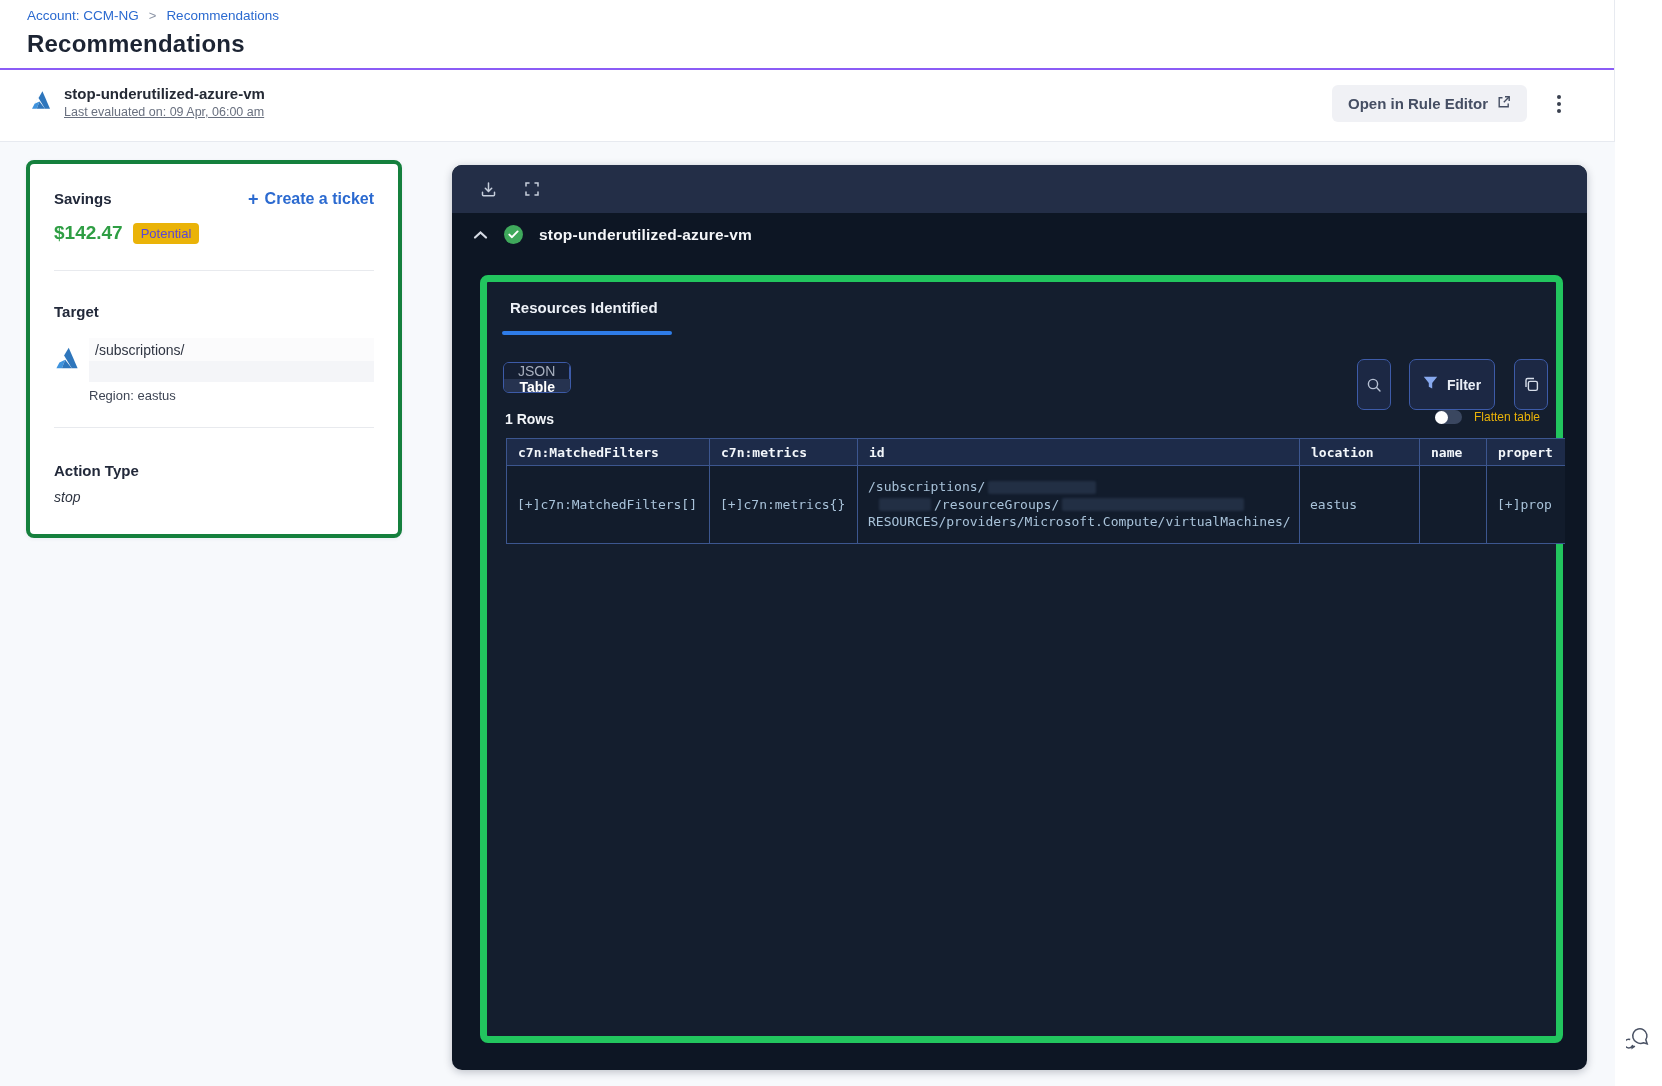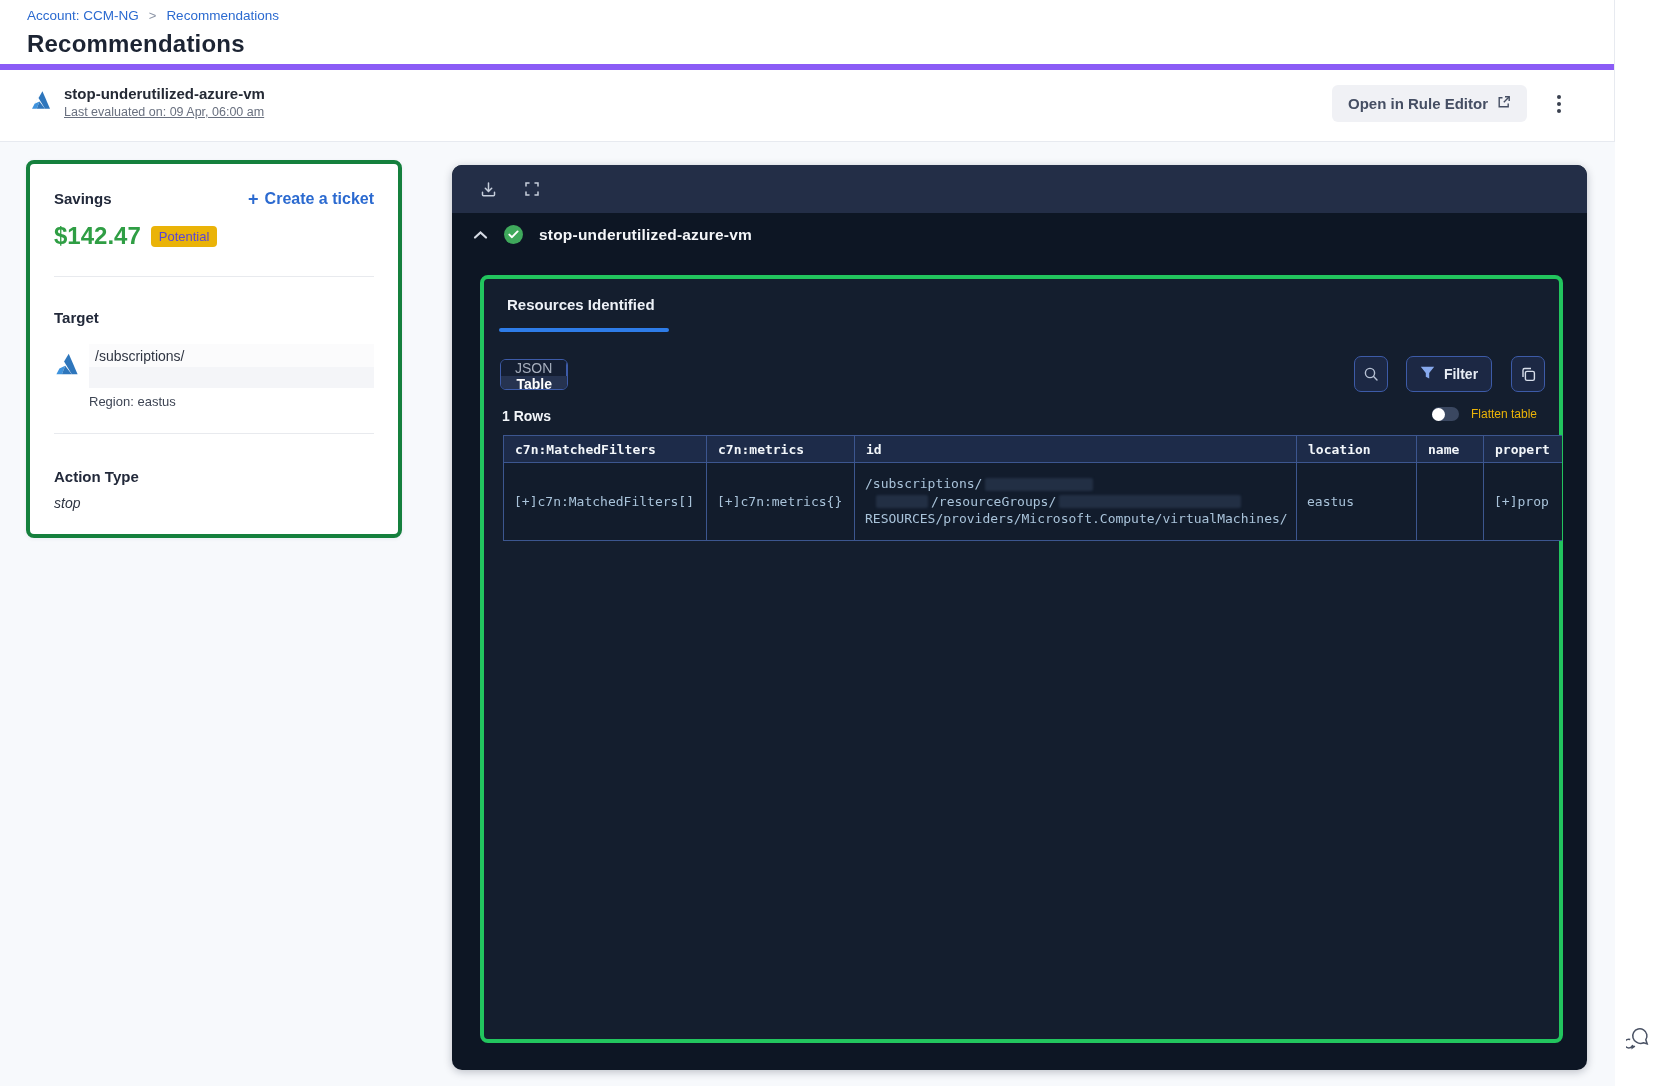--- a/index.html
+++ b/index.html
@@ -4,21 +4,21 @@
 <style>
   * { margin:0; padding:0; box-sizing:border-box; }
   html,body { background:#ffffff; }
   body { font-family:"Liberation Sans", sans-serif; }
   .screen { position:relative; width:1662px; height:1086px; background:#ffffff; overflow:hidden; }
 
   
   .content-col { position:absolute; left:0; top:0; width:1615px; height:1086px; border-right:1px solid #E7EAF0; background:#ffffff; }
 
   
-  .topbar { position:absolute; left:0; top:0; width:100%; height:70px; background:#ffffff; border-bottom:6px solid #8b5cf6; }
+  .topbar { position:absolute; left:0; top:0; width:100%; height:70px; background:#ffffff; border-bottom:2px solid #8b5cf6; }
   .breadcrumb { position:absolute; left:27px; top:8px; font-size:13.5px; display:flex; gap:10px; align-items:center; }
   .crumb { color:#2B6AD0; cursor:pointer; text-decoration:none; }
   .crumb-sep { color:#8A93A5; font-size:13px; }
   .page-title { position:absolute; left:27px; top:30px; font-size:24px; font-weight:700; color:#1C2433; letter-spacing:0.2px; }
 
   
   .rule-header { position:absolute; left:0; top:70px; width:100%; height:72px; background:#ffffff; border-bottom:1px solid #E7EAF0; }
   .rule-id { position:absolute; left:30px; top:15px; display:flex; gap:12px; align-items:center; }
   .rule-id-texts .rh-title { font-size:15px; font-weight:700; color:#252A35; }
   .rule-id-texts .rh-sub { font-size:12.5px; color:#69707F; margin-top:3px;text-decoration:underline; }
@@ -30,51 +30,51 @@
   
   .main { position:absolute; left:0; top:142px; width:1615px; height:944px; background:#F7F9FC; }
 
   
   .side-card { position:absolute; left:26px; top:18px; width:376px; height:378px; background:#ffffff; border:4px solid #15803d; border-radius:8px; box-shadow:0 1px 4px rgba(20,30,60,0.06); padding:26px 24px; }
   .sc-row1 { display:flex; justify-content:space-between; align-items:flex-start; }
   .sc-label { font-size:15px; font-weight:700; color:#22293A; }
   .create-ticket { display:flex; align-items:center; gap:6px; color:#2B6AD0; font-size:16px; font-weight:700; cursor:pointer; }
   .plus-glyph { font-size:18px; font-weight:700; line-height:14px; }
   .sc-amount-row { display:flex; align-items:center; gap:10px; margin-top:14px; }
-  .amount { font-size:24px; font-weight:700; color:#2F9E44; }
+  .amount { font-size:19px; font-weight:700; color:#2F9E44; }
   .badge { background:#eab308; color:#5B46D4; font-size:13px; padding:3px 8px; border-radius:4px; }
   .sc-divider { height:1px; background:#E8EAEE; margin:26px 0 0 0; }
   .target-label { margin-top:32px; font-size:15px; font-weight:700; color:#22293A; }
   .target-row { display:flex; align-items:center; gap:9px; margin-top:18px; }
   .target-bars { flex:1; }
   .tb1 { background:#FBFBFC; height:23px; font-size:14px; color:#2F3542; display:flex; align-items:center; padding-left:6px; }
   .tb2 { background:#F4F5F8; height:21px; }
   .region { margin-left:35px; margin-top:6px; font-size:13px; color:#3E4554; }
   .action-label { margin-top:34px; font-size:15px; font-weight:700; color:#22293A; }
   .action-value { margin-top:10px; font-size:14px; color:#2F3542;font-style:italic; }
 
   
   .panel { position:absolute; left:452px; top:23px; width:1135px; height:905px; background:#0D1624; border-radius:10px; box-shadow:0 2px 8px rgba(10,20,40,0.25); }
   .panel-toolbar { height:48px; background:#232E47; border-radius:10px 10px 0 0; display:flex; align-items:center; gap:24px; padding:0 26px; }
   .tb-icon { width:20px; height:20px; display:flex; align-items:center; justify-content:center; cursor:pointer; }
   .panel-rule-row { position:absolute; left:21px; top:60px; display:flex; align-items:center; gap:16px; }
   .collapse-chevron { cursor:pointer; display:flex; }
   .check-circle { width:19px; height:19px; border-radius:50%; background:#3FA95C; display:flex; align-items:center; justify-content:center; }
   .panel-rule-title { font-size:15.5px; font-weight:700; color:#F4F6F9; letter-spacing:0.2px; }
 
-  .inner-card { position:absolute; left:28px; top:110px; width:1083px; height:768px; background:#141E2E; border:4px solid #22c55e; border-radius:8px; }
+  .inner-card { position:absolute; left:28px; top:110px; width:1083px; height:768px; background:#141E2E; border:7px solid #22c55e; border-radius:8px; }
   .ri-tab { position:absolute; left:15px; top:17px; padding:0 8px; font-size:15px; font-weight:700; color:#EDF1F7; cursor:pointer; }
   .ri-underline { position:absolute; left:15px; top:49px; width:170px; height:4px; border-radius:2px; background:#2E7CE8; }
 
   .seg-control { position:absolute; left:16px; top:80px; display:flex; border:1px solid #3D5BA8; border-radius:6px; overflow:hidden; height:31px;flex-direction:column; }
   .seg { display:flex; align-items:center; justify-content:center; padding:0 14px; font-size:14px; cursor:pointer; }
   .seg-json { background:#151F33; color:#A7AFBE; border-right:1px solid #3D5BA8; }
   .seg-table { background:#263350; color:#ffffff; font-weight:700; }
 
-  .icon-btn { position:absolute; top:77px; height:36px; background:#1C2844; border:1px solid #3D5BA8; border-radius:7px; display:flex; align-items:center; justify-content:center; cursor:pointer; }
+  .icon-btn { position:absolute; top:77px; height:51px; background:#1C2844; border:1px solid #3D5BA8; border-radius:7px; display:flex; align-items:center; justify-content:center; cursor:pointer; }
   .search-btn { left:870px; width:34px; }
   .filter-btn { left:922px; width:86px; gap:9px; font-size:14px; font-weight:700; color:#E8EDF5; }
   .copy-btn { left:1027px; width:34px; }
 
   .rows-line { position:absolute; left:18px; top:129px; font-size:14px; font-weight:700; color:#F2F5F9; }
   .flatten-wrap { position:absolute; left:948px; top:128px; display:flex; align-items:center; gap:12px; }
   .toggle { width:27px; height:14px; border-radius:7px; background:#3A4760; position:relative; cursor:pointer; }
   .toggle .knob { position:absolute; left:0px; top:0.5px; width:13px; height:13px; border-radius:50%; background:#ffffff; }
   .flatten-label { font-size:12px; color:#eab308; }
 

